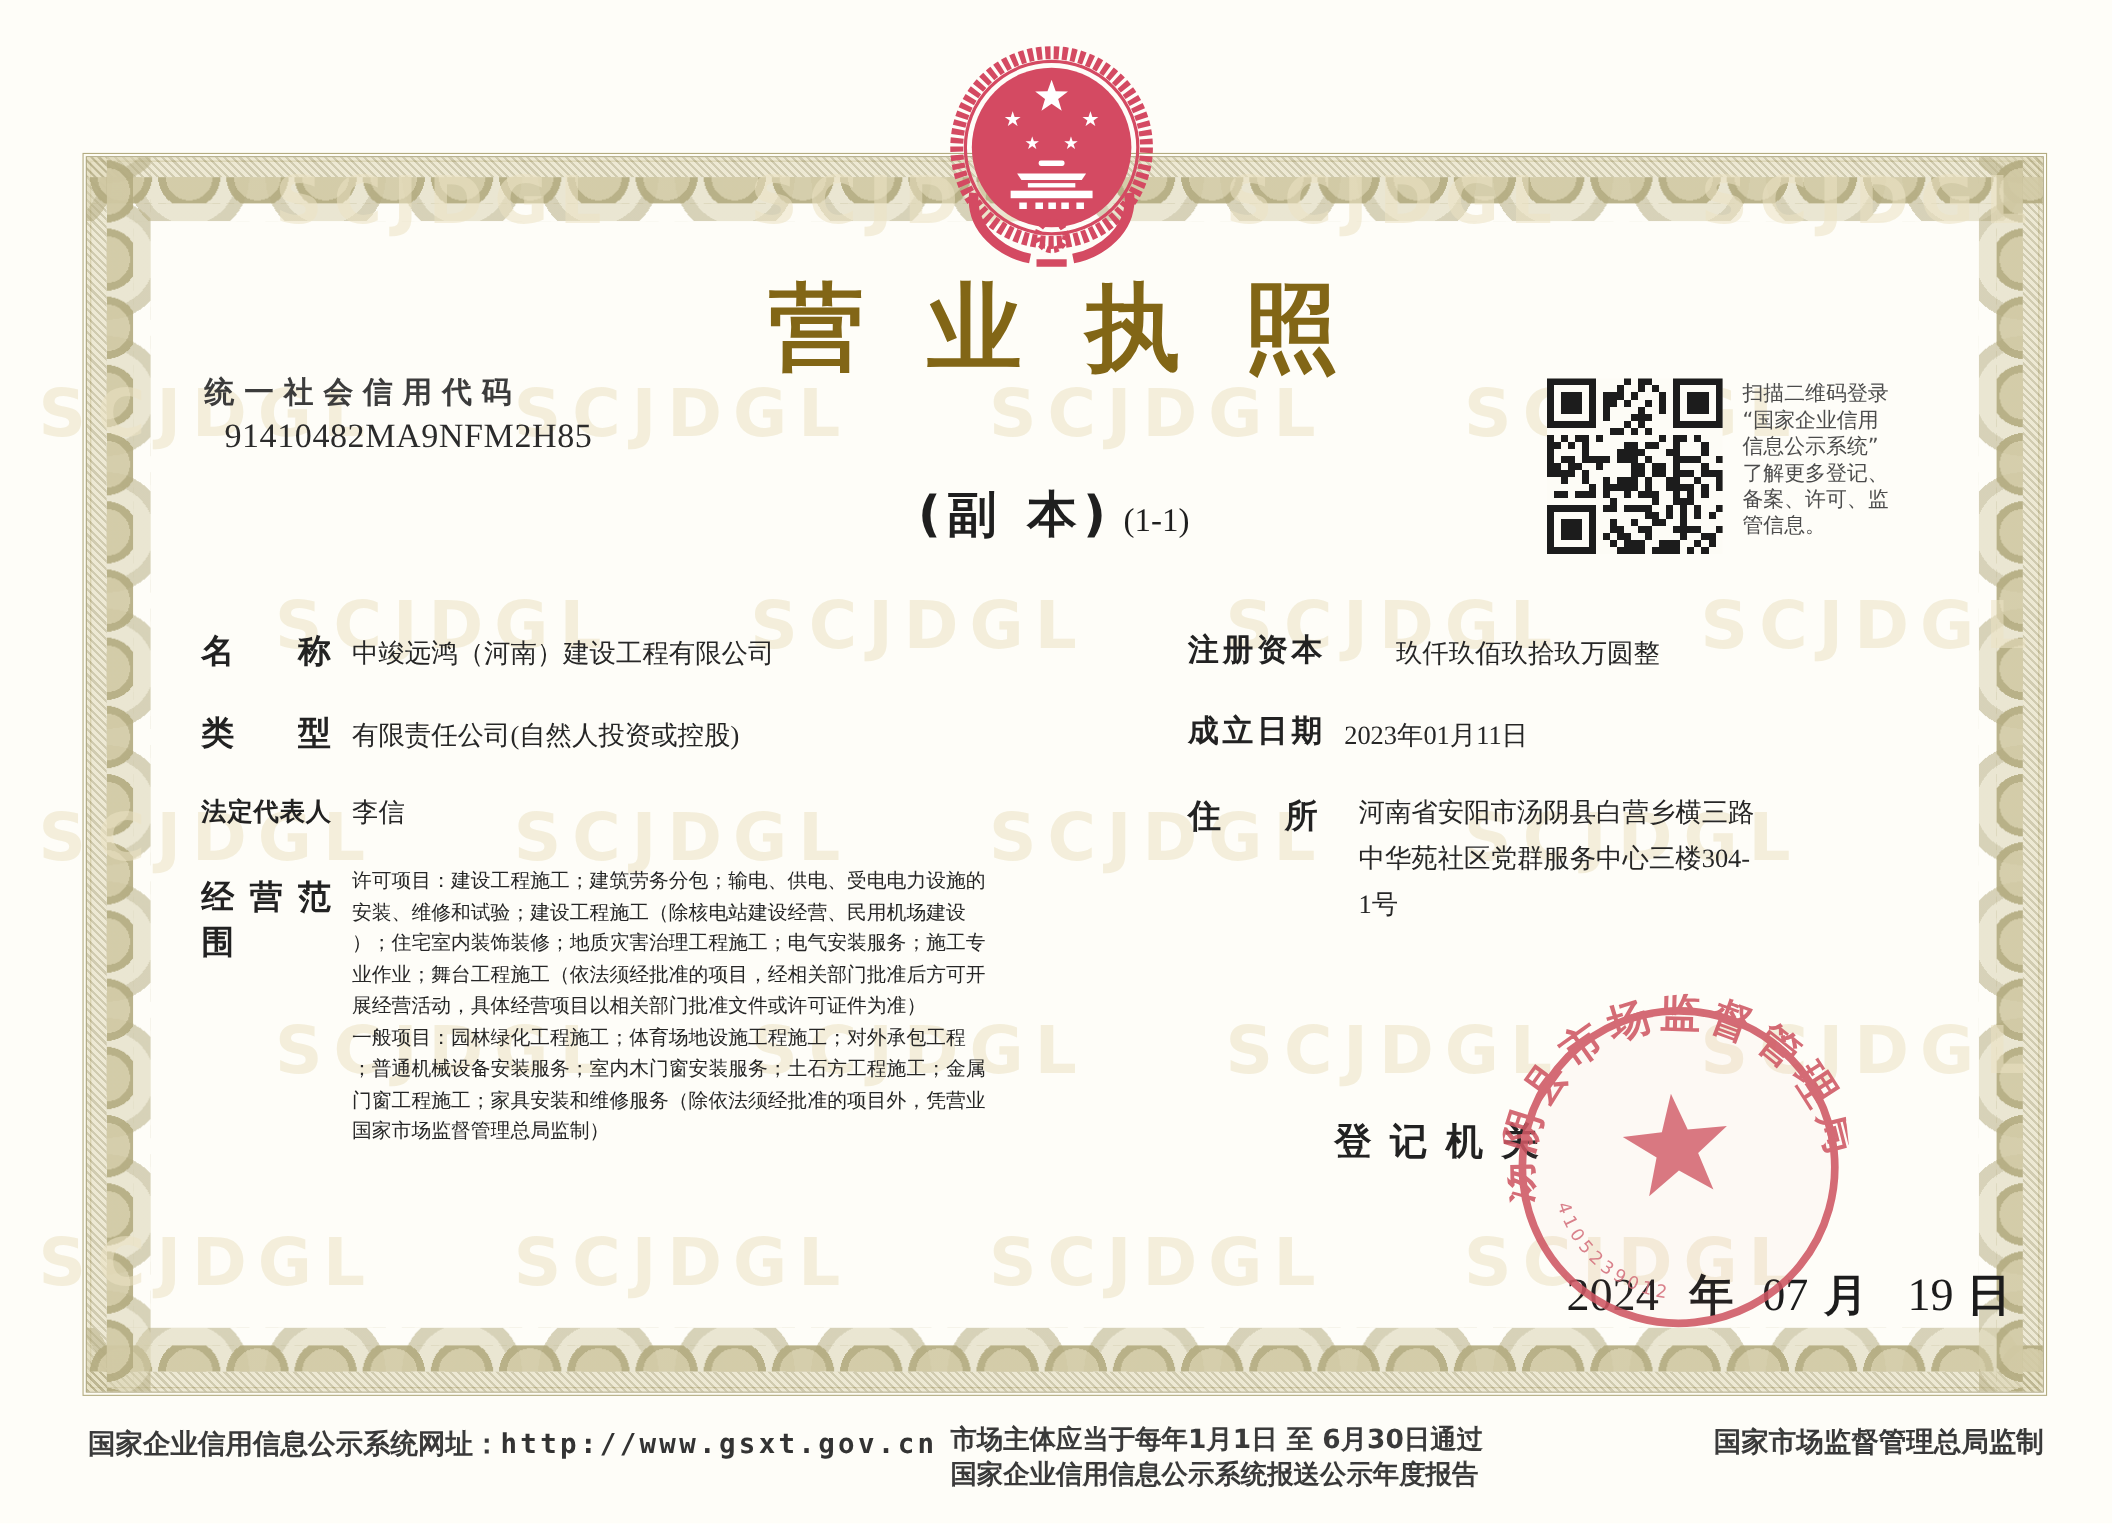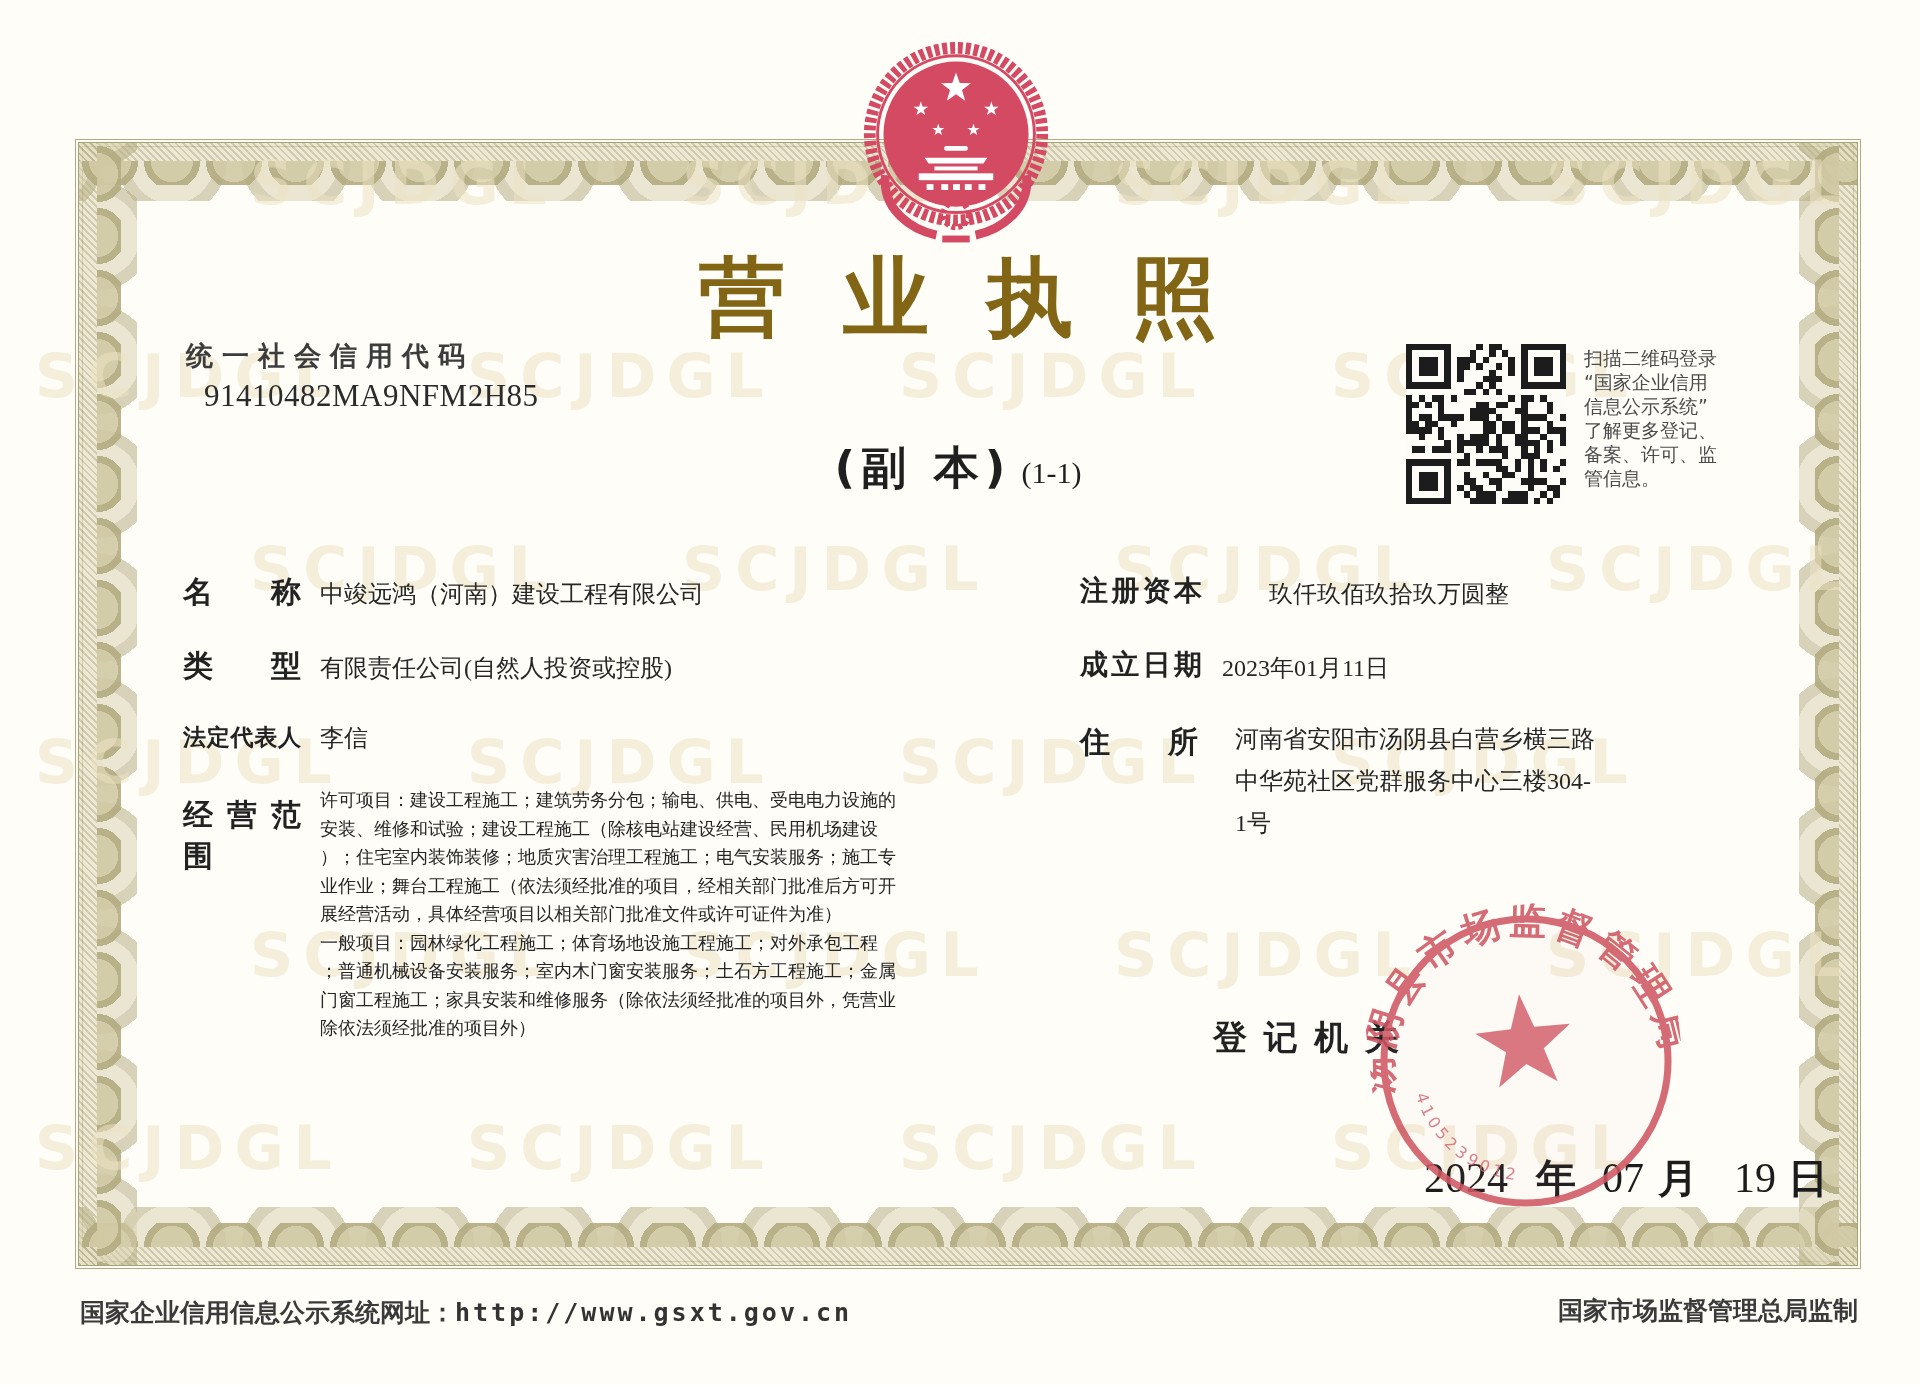--- a/index.html
+++ b/index.html
@@ -419,21 +419,21 @@
   <div class="flabel content" style="left:183px;top:795px;">经营范围</div>
   <div class="abs content" style="left:320px;top:786px;">
     <div class="scope-line">许可项目：建设工程施工；建筑劳务分包；输电、供电、受电电力设施的</div>
     <div class="scope-line">安装、维修和试验；建设工程施工（除核电站建设经营、民用机场建设</div>
     <div class="scope-line">）；住宅室内装饰装修；地质灾害治理工程施工；电气安装服务；施工专</div>
     <div class="scope-line">业作业；舞台工程施工（依法须经批准的项目，经相关部门批准后方可开</div>
     <div class="scope-line">展经营活动，具体经营项目以相关部门批准文件或许可证件为准）</div>
     <div class="scope-line">一般项目：园林绿化工程施工；体育场地设施工程施工；对外承包工程</div>
     <div class="scope-line">；普通机械设备安装服务；室内木门窗安装服务；土石方工程施工；金属</div>
     <div class="scope-line">门窗工程施工；家具安装和维修服务（除依法须经批准的项目外，凭营业</div>
-    <div class="scope-line">除依法须经批准的项目外）</div>
+    <div class="scope-line">国家市场监督管理总局监制）</div>
   </div>
 
   <div class="flabel n4 content" style="left:1080px;top:572px;">注册资本</div>
   <div class="fvalue content" style="left:1222px;top:578px;margin-left:47px;">玖仟玖佰玖拾玖万圆整</div>
 
   <div class="flabel n4 content" style="left:1080px;top:646px;">成立日期</div>
   <div class="fvalue content" style="left:1222px;top:652px;">2023年01月11日</div>
 
   <div class="flabel content" style="left:1080px;top:722px;">住所</div>
   <div class="abs content" style="left:1222px;top:718px;font-size:24px;line-height:42px;color:#262626;margin-left:13px;">
@@ -467,15 +467,19 @@
     <span class="date-num" style="margin-left:26px;">07</span>
     <span class="date-unit" style="margin-left:14px;">月</span>
     <span class="date-num" style="margin-left:36px;">19</span>
     <span class="date-unit" style="margin-left:12px;">日</span>
   </div>
 
   <div class="abs content footer-left">
     <span class="footer-label">国家企业信用信息公示系统网址：</span>
     <span class="footer-url">http://www.gsxt.gov.cn</span>
   </div>
+  <div class="abs content footer-mid">
+    <div>市场主体应当于每年1月1日 至 6月30日通过</div>
+    <div>国家企业信用信息公示系统报送公示年度报告</div>
+  </div>
   <div class="abs content footer-right">国家市场监督管理总局监制</div>
 
 </div>
 
 </body></html>

